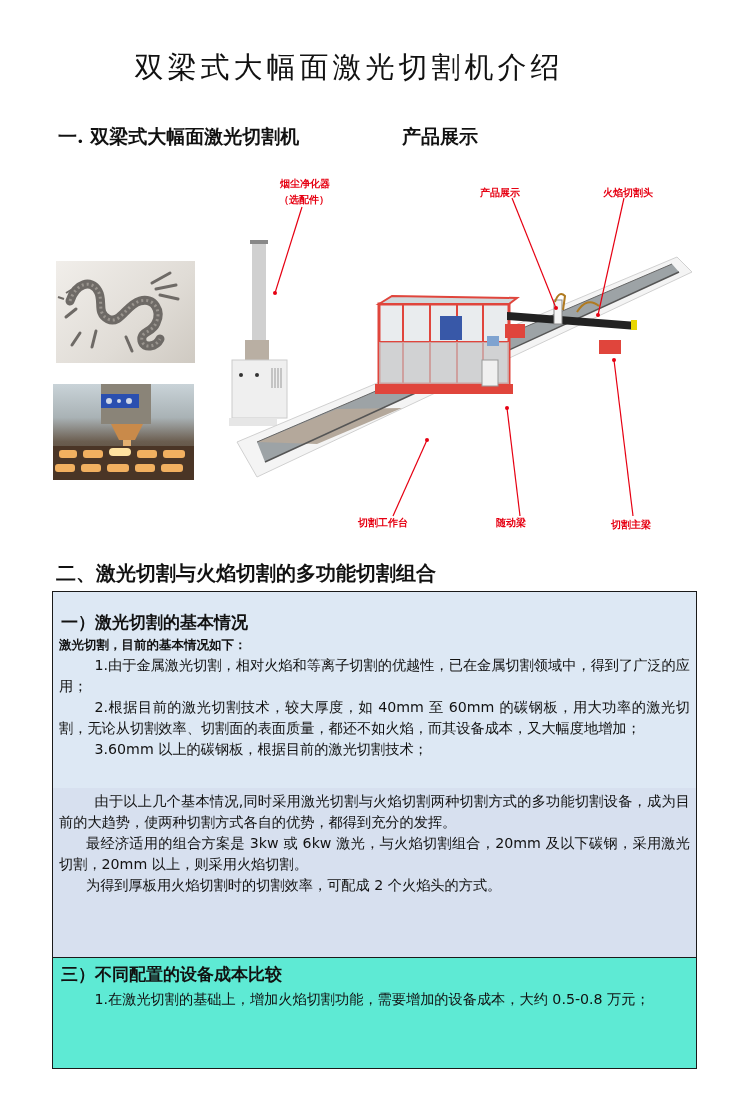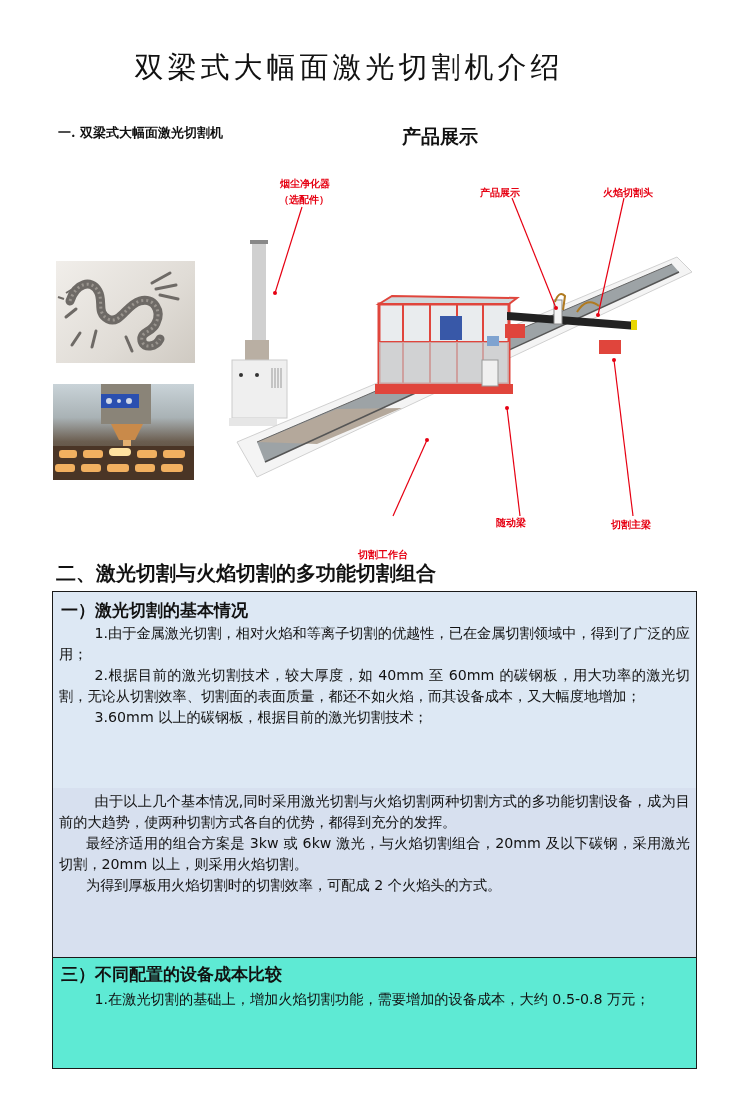--- a/index.html
+++ b/index.html
@@ -1,39 +1,39 @@
 <!DOCTYPE html>
 <html><head>
 <meta charset="utf-8">
 <style>
   html, body { margin: 0; padding: 0; background: #ffffff; }
   body { width: 750px; height: 1100px; position: relative; overflow: hidden;
          font-family: "DejaVu Serif", "Liberation Serif", serif; color: #111; }
   .title { position: absolute; top: 48px; left: 0; width: 698px; text-align: center;
            font-family: "DejaVu Sans", "Liberation Sans", sans-serif; font-size: 29px;
            letter-spacing: 4px; color: #111; }
-  .h1 { position: absolute; top: 124px; left: 58px; font-size: 13px; font-weight: bold; }
+  .h1 { position: absolute; top: 124px; left: 58px; font-size: 19px; font-weight: bold; }
   .h1b { position: absolute; top: 124px; left: 402px; font-size: 19px; font-weight: bold; }
   .photo { position: absolute; overflow: hidden; }
   .dragon { left: 56px; top: 261px; width: 139px; height: 102px;
             background: linear-gradient(135deg, #f1eeea 0%, #e0dcd6 60%, #cfcac2 100%); }
   .laser { left: 53px; top: 384px; width: 141px; height: 96px;
            background: linear-gradient(#c9d3d8 0%, #a9b2b5 35%, #6b5e50 60%, #3a2b20 100%); }
   .machine { position: absolute; left: 217px; top: 232px; width: 485px; height: 252px; }
   .lbl { position: absolute; color: #e60012; font-weight: bold; font-size: 10px;
          font-family: "DejaVu Sans", "Liberation Sans", sans-serif; white-space: nowrap; }
   .h2 { position: absolute; top: 560px; left: 56px; font-size: 20px; font-weight: bold; }
   .box { position: absolute; left: 52px; width: 645px; border: 1.5px solid #1a1a1a; box-sizing: border-box; }
   .box1 { top: 591px; height: 198px; background: #dde8f4; }
   .box2 { top: 788px; height: 170px; background: #d7e0ef; border-top: none; }
   .box3 { top: 957px; height: 112px; background: #5eead4; border-top: 1.5px solid #1a1a1a; }
   .box2, .box1 { border-bottom: none; }
   .box1 { border-bottom: 1.5px solid #1a1a1a; }
   .box2 { border-bottom: none; }
-  .sec-h { font-size: 17px; font-weight: bold; padding: 5px 0 0 8px; line-height: 26px; }
+  .sec-h { font-size: 17px; font-weight: bold; padding: 17px 0 0 8px; line-height: 26px; }
   .sub-b { font-size: 12.5px; font-weight: bold; padding-left: 6px; line-height: 20px;
            font-family: "DejaVu Sans", "Liberation Sans", sans-serif; }
   .para { font-size: 14.2px; line-height: 21px; padding: 0 6px 0 6px; text-align: justify;
           font-family: "DejaVu Sans", "Liberation Sans", sans-serif; color: #111; }
   .ind2 { text-indent: 2.5em; }
   .ind15 { text-indent: 1.9em; }
 </style>
 </head>
 <body>
 
@@ -141,28 +141,29 @@
     <circle cx="427" cy="440" r="2"></circle>
       <circle cx="507" cy="408" r="2"></circle>
       <circle cx="614" cy="360" r="2"></circle>
   </g>
 </svg>
 
 <div class="lbl" style="left:280px;top:177px;">烟尘净化器</div>
 <div class="lbl" style="left:279px;top:193px;">（选配件）</div>
 <div class="lbl" style="left:480px;top:186px;">产品展示</div>
 <div class="lbl" style="left:603px;top:186px;">火焰切割头</div>
-<div class="lbl" style="left:358px;top:516px;margin-top:32px;">切割工作台</div>
+<div class="lbl" style="left:358px;top:516px;">切割工作台</div>
 <div class="lbl" style="left:496px;top:516px;">随动梁</div>
 <div class="lbl" style="left:611px;top:518px;">切割主梁</div>
 
 <div class="h2">二、激光切割与火焰切割的多功能切割组合</div>
 
 <div class="box box1">
   <div class="sec-h">一）激光切割的基本情况</div>
+  <div class="sub-b">激光切割，目前的基本情况如下：</div>
   <div class="para ind2">1.由于金属激光切割，相对火焰和等离子切割的优越性，已在金属切割领域中，得到了广泛的应用；</div>
   <div class="para ind2">2.根据目前的激光切割技术，较大厚度，如 40mm 至 60mm 的碳钢板，用大功率的激光切割，无论从切割效率、切割面的表面质量，都还不如火焰，而其设备成本，又大幅度地增加；</div>
   <div class="para ind2">3.60mm 以上的碳钢板，根据目前的激光切割技术；</div>
 </div>
 
 <div class="box box2">
   <div class="para ind2" style="margin-top:3px;">由于以上几个基本情况,同时采用激光切割与火焰切割两种切割方式的多功能切割设备，成为目前的大趋势，使两种切割方式各自的优势，都得到充分的发挥。</div>
   <div class="para ind15">最经济适用的组合方案是 3kw 或 6kw 激光，与火焰切割组合，20mm 及以下碳钢，采用激光切割，20mm 以上，则采用火焰切割。</div>
   <div class="para ind15">为得到厚板用火焰切割时的切割效率，可配成 2 个火焰头的方式。</div>
 </div>

